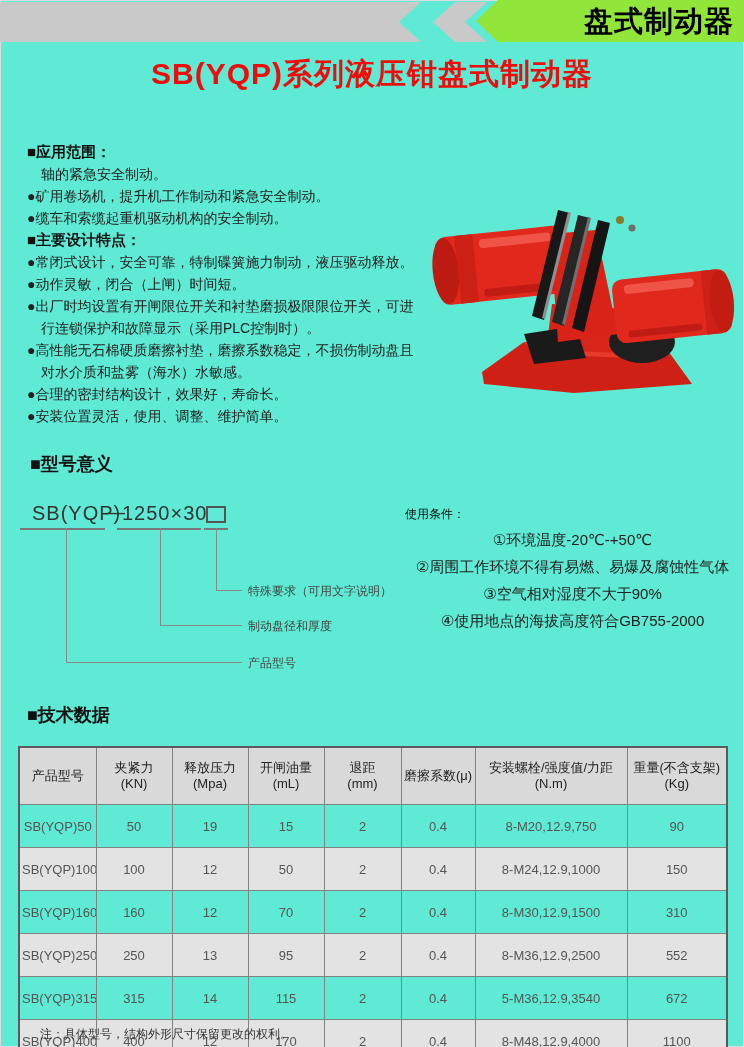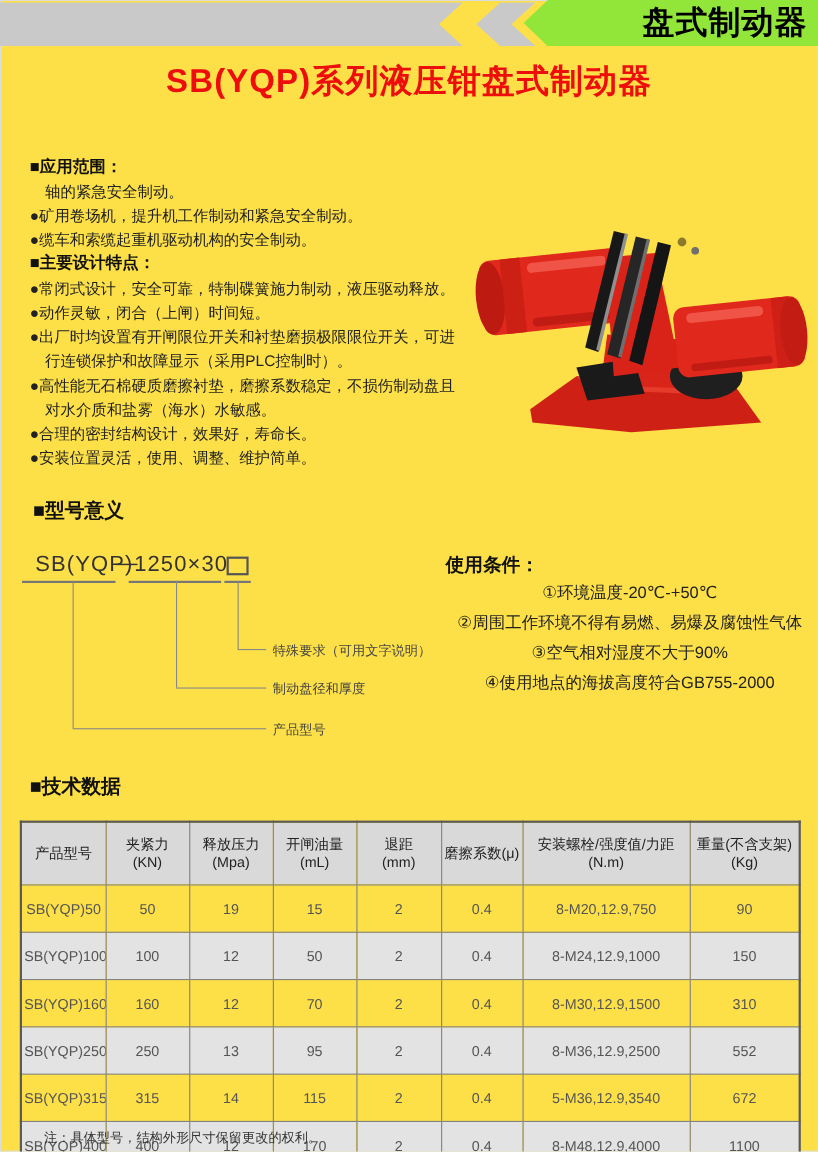--- a/index.html
+++ b/index.html
@@ -1,18 +1,18 @@
 <!DOCTYPE html>
 <html><head>
 <meta charset="utf-8">
 <style>
   html,body{margin:0;padding:0;background:#ffffff;}
   .page{
     position:relative;width:744px;height:1047px;margin:0 auto;
-    background:#fde047;overflow:hidden;
+    background:#5eead4;overflow:hidden;
     font-family:"Liberation Sans","DejaVu Sans",sans-serif;
     box-shadow:inset 0 0 0 1px #dcdcdc;
   }
 
   
   .header{position:absolute;left:0;top:0;width:744px;height:42px;}
   .hdr-gray{position:absolute;left:0;top:2px;width:436px;height:40px;background:#c9c9c9;
     clip-path:polygon(0 0,421px 0,399px 20px,421px 40px,0 40px);}
   .hdr-chev{position:absolute;left:0;top:2px;width:500px;height:40px;background:#c9c9c9;
     clip-path:polygon(455px 0,433px 20px,455px 40px,487px 40px,465px 20px,487px 0);}
@@ -46,21 +46,21 @@
   .ul1{left:0;width:85px;} .ul2{left:97px;width:84px;} .ul3{left:184px;width:24px;}
   .vl{position:absolute;width:1px;background:#888;top:26px;}
   .vl1{left:46px;height:134px;} .vl2{left:140px;height:97px;} .vl3{left:196px;height:62px;}
   .hl{position:absolute;height:1px;background:#888;}
   .hl1{left:46px;top:160px;width:176px;} .hl2{left:140px;top:123px;width:82px;} .hl3{left:196px;top:88px;width:26px;}
   .dg-label{position:absolute;left:228px;font-size:12px;color:#444;white-space:nowrap;}
   .dgl1{top:81px;} .dgl2{top:116px;} .dgl3{top:153px;}
 
   
   .conditions{position:absolute;left:405px;top:502px;width:335px;}
-  .cond-title{font-size:17px;font-weight:bold;color:#111;line-height:24px;}
+  .cond-title{font-size:12px;font-weight:normal;color:#111;line-height:24px;}
   .cond-item{font-size:15px;color:#222;line-height:27px;white-space:nowrap;text-align:center;}
 
   
   .tech-title{position:absolute;left:27px;top:703px;font-size:18px;font-weight:bold;color:#111;}
   .tech-table{position:absolute;left:18px;top:746px;width:708px;border-collapse:collapse;
     table-layout:fixed;border:2px solid #5a5a5a;}
   .tech-table th,.tech-table td{border:1px solid #828282;text-align:center;padding:0 2px;overflow:hidden;}
   .tech-table thead th{height:56px;background:#d9d9d9;font-weight:normal;font-size:13px;color:#222;line-height:16px;}
   .tech-table tbody td{height:42px;font-size:13px;color:#555;}
   .tech-table tbody tr:nth-child(even){background:#e3e3e3;}

